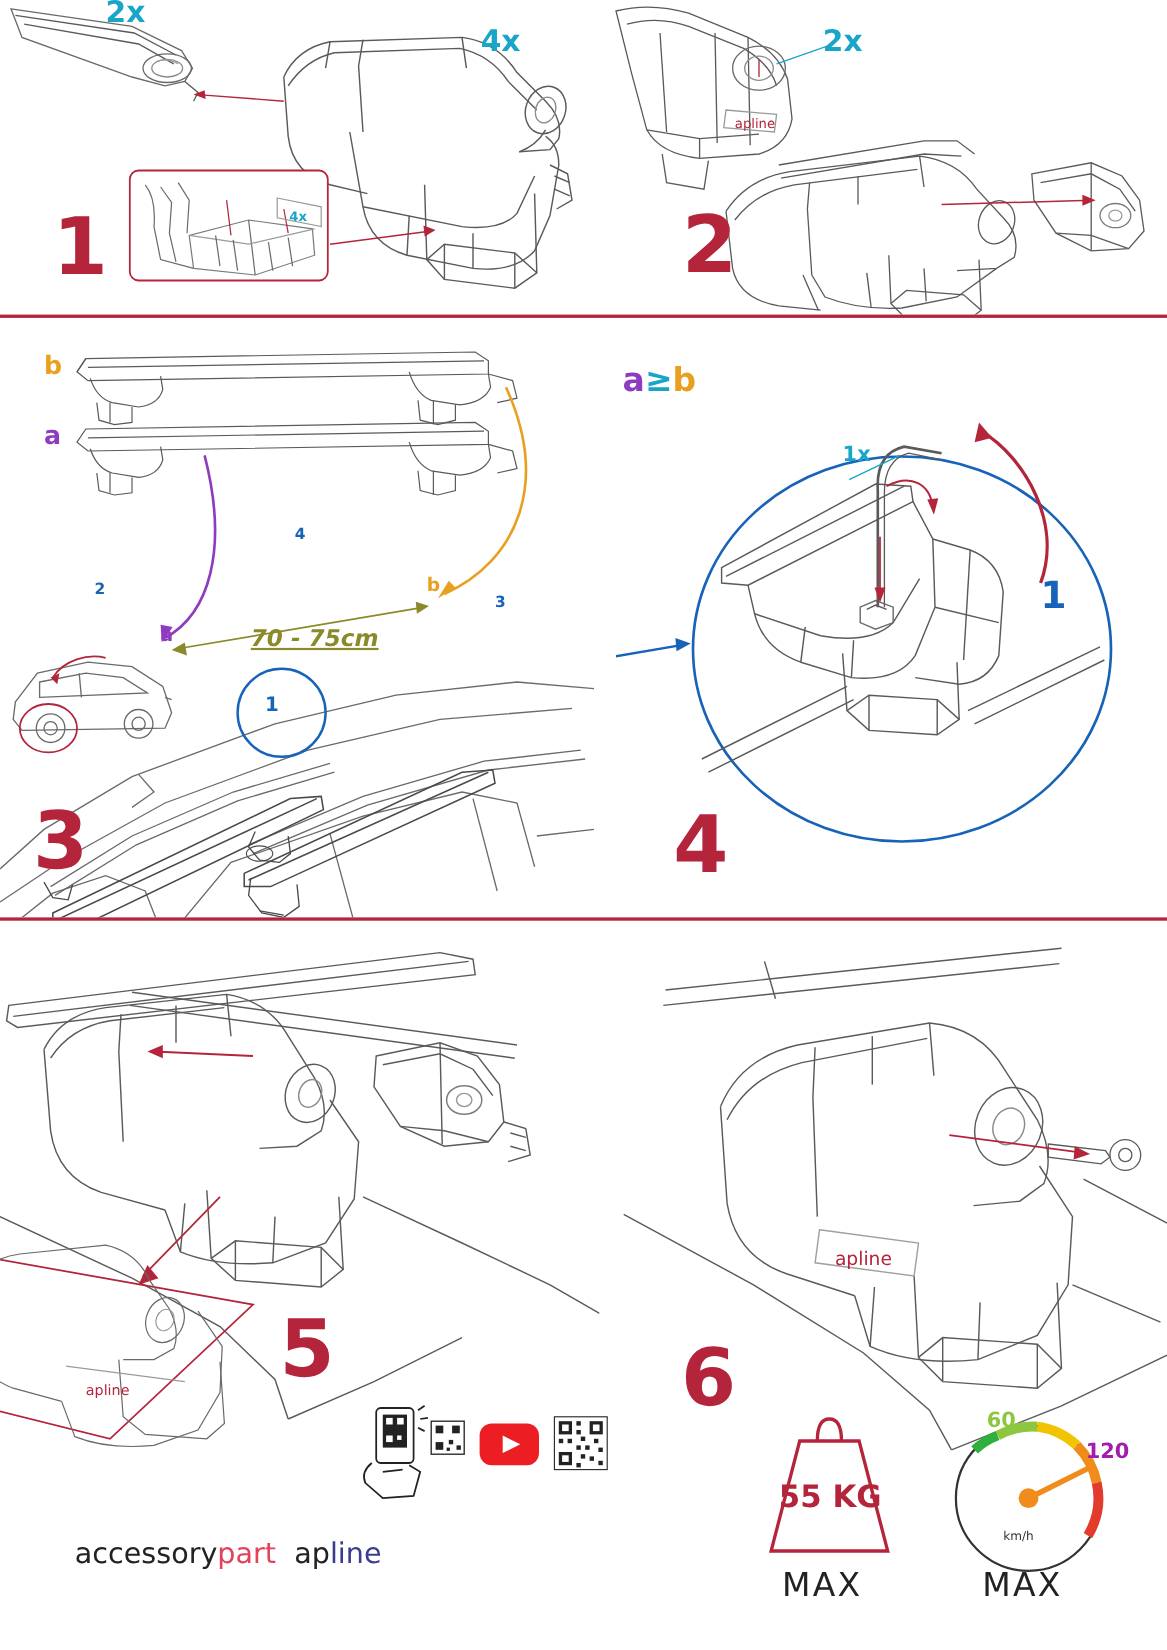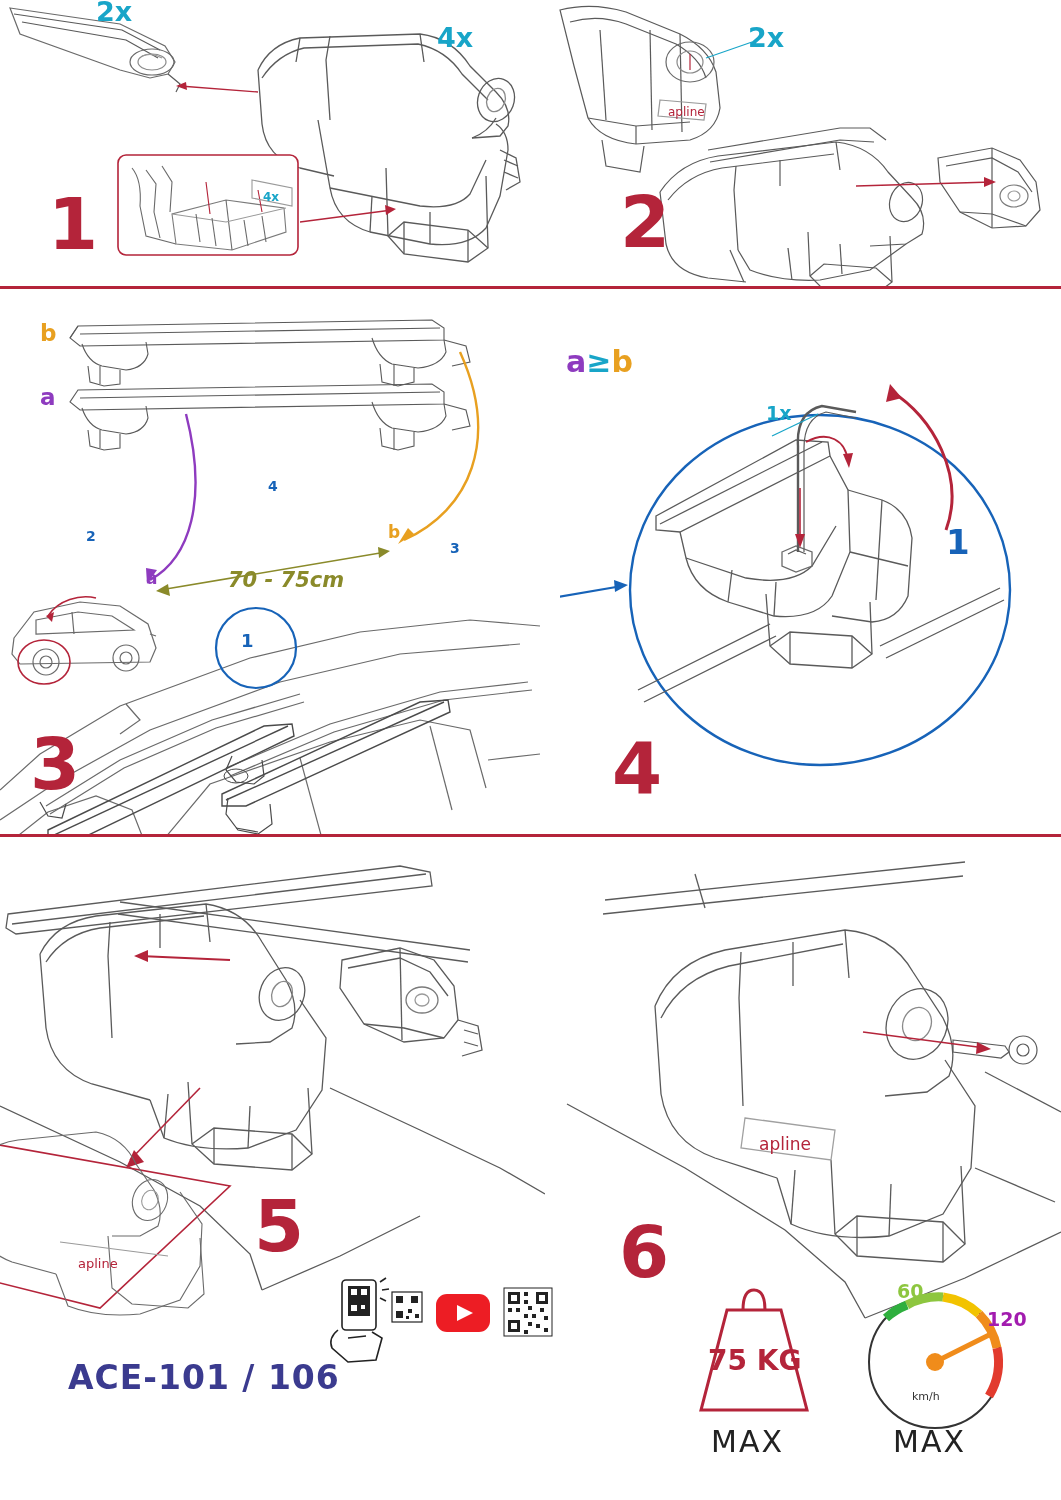--- a/index.html
+++ b/index.html
@@ -67,20 +67,21 @@
     font-weight: bold;
     font-size: 30px;
   }
   .dim {
     position: absolute;
     font-family: "DejaVu Sans", sans-serif;
     font-style: italic;
     font-weight: bold;
     font-size: 21px;
     color: #8a8a2a;
+    text-decoration: underline;
   }
   .seq {
     position: absolute;
     font-family: "DejaVu Sans", sans-serif;
     font-weight: bold;
     font-size: 42px;
   }
   .circnum {
     position: absolute;
     font-family: "DejaVu Sans", sans-serif;
@@ -398,21 +399,21 @@
     <div class="lbl a" style="left:146px;top:278px;font-size:17px">a</div>
     <div class="lbl b" style="left:388px;top:232px;font-size:17px">b</div>
     <div class="dim" style="left:228px;top:278px">70 - 75cm</div>
     <div class="smallnum" style="left:86px;top:238px">2</div>
     <div class="smallnum" style="left:268px;top:188px">4</div>
     <div class="smallnum" style="left:450px;top:250px">3</div>
     <div class="circnum" style="left:241px;top:340px;font-size:18px">1</div>
     <div class="stepnum" style="left:30px;top:438px">3</div>
   </div>
 
-  <div class="ab" style="left:566px;top:344px">
+  <div class="ab" style="left:566px;top:328px">
     <span class="lbl a" style="position:static;font-size:30px">a</span><span style="color:#18a5c8">≥</span><span class="lbl b" style="position:static;font-size:30px">b</span>
   </div>
 
   <div class="panel" style="left:560px;top:290px;width:501px;height:544px">
     <svg width="501" height="544" viewBox="0 0 501 544">
 
       <ellipse cx="260" cy="300" rx="190" ry="175" fill="#ffffff" stroke="#1763b8" stroke-width="2.4"></ellipse>
 
       <g fill="none" stroke="#5a5a5a" stroke-width="1.3">
         <path d="M96 226 L236 150 L268 152 L270 166 L120 242 L96 240 Z"></path>
@@ -593,29 +594,31 @@
         <path d="M341 480 A 66 66 0 0 1 362 467" fill="none" stroke="#2faf3e" stroke-width="9"></path>
         <path d="M362 467 A 66 66 0 0 1 398 459" fill="none" stroke="#8dc63f" stroke-width="9"></path>
         <path d="M398 459 A 66 66 0 0 1 434 476" fill="none" stroke="#f2c300" stroke-width="9"></path>
         <path d="M434 476 A 66 66 0 0 1 452 510" fill="none" stroke="#f08c1b" stroke-width="9"></path>
         <path d="M452 510 A 66 66 0 0 1 444 558" fill="none" stroke="#e23b2e" stroke-width="9"></path>
         <circle cx="390" cy="524" r="9" fill="#f08c1b" stroke="none"></circle>
         <path d="M390 524 L446 496" stroke="#f08c1b" stroke-width="5" fill="none"></path>
       </g>
     </svg>
     <div class="stepnum" style="left:74px;top:378px">6</div>
-    <div class="weighttxt" style="left:163px;top:1px;position:absolute;left:163px;top:506px">75 KG</div>
+    <div class="weighttxt" style="left:163px;top:1px;position:absolute;left:163px;top:506px">55 KG</div>
     <div class="maxtxt" style="left:166px;top:586px">MAX</div>
     <div class="maxtxt" style="left:348px;top:586px">MAX</div>
     <div class="kmh" style="left:367px;top:552px">km/h</div>
     <div class="gaugenum" style="left:352px;top:442px;color:#8dc63f">60</div>
     <div class="gaugenum" style="left:442px;top:470px;color:#a21caf">120</div>
   </div>
 
-  <div class="model" style="left:68px;top:1358px">ACE-101 / 106</div>
+  <div class="brandline" style="left:68px;top:1398px">
+    <span style="color:#222">accessory</span><span style="color:#e2435a">part</span><span style="color:#222">&nbsp;&nbsp;</span><span style="color:#222">ap</span><span style="color:#3b3b8f">line</span>
+  </div>
 
   <div class="panel" style="left:318px;top:1276px;width:240px;height:90px">
     <svg width="240" height="90" viewBox="0 0 240 90">
 
       <g fill="none" stroke="#222" stroke-width="1.6">
         <rect x="24" y="4" width="34" height="50" rx="4"></rect>
         <rect x="30" y="10" width="22" height="30" fill="#222" stroke="none"></rect>
         <rect x="33" y="13" width="6" height="6" fill="#fff" stroke="none"></rect>
         <rect x="43" y="13" width="6" height="6" fill="#fff" stroke="none"></rect>
         <rect x="33" y="29" width="6" height="6" fill="#fff" stroke="none"></rect>

